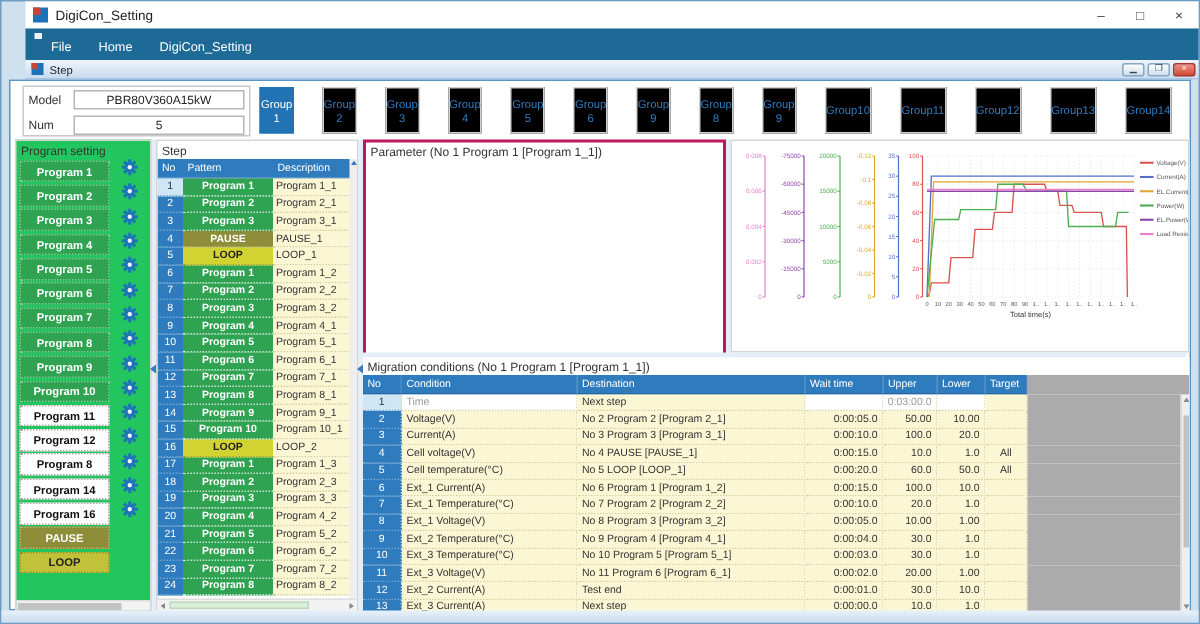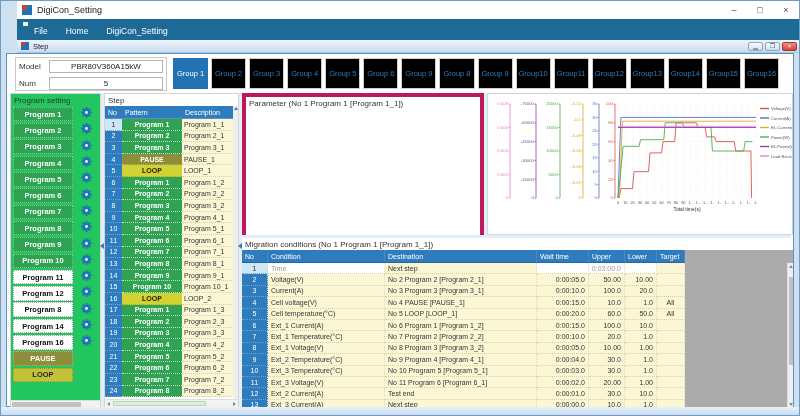--- a/index.html
+++ b/index.html
@@ -26,21 +26,21 @@
   .doc-btn.close { background:linear-gradient(#f29084,#d14836); color:#fff; border-color:#a33; }
 
   
   .main { position:absolute; left:5px; right:5px; top:52px; bottom:8px; background:#fff; border:1px solid #5a93c8; }
 
   .model-box { position:absolute; left:8px; top:3px; width:152px; height:34px; border:1px solid #c9c9c9; background:#fff; font-size:8px; }
   .model-row { display:flex; align-items:center; height:17px; padding:0 3px; }
   .model-row label { width:30px; color:#333; }
   .model-row input { flex:1; height:13px; border:1px solid #b5b5b5; text-align:center; font-size:8px; font-family:"Liberation Sans",sans-serif; color:#222; }
 
-  .groups { position:absolute; left:166px; top:4px; right:11px; height:31px; display:flex; }
+  .groups { position:absolute; left:166px; top:4px; right:2px; height:31px; display:flex;gap:16px; }
   .group-btn { width:36px; height:31px; margin-right:3px; background:#000000; border:1px solid #cfcfcf; color:#2f7bbf; font-size:7.5px; display:flex; align-items:center; justify-content:center; text-align:center; }
   .group-btn.sel { background:#2173b4; color:#fff; border-color:#2173b4; }
 
   .panel-title { font-size:8px; color:#333; padding:2px 3px; height:12px; }
 
   
   .program-panel { position:absolute; left:3px; top:39px; width:91px; height:315px; border:1px solid #d5d5d5; background:#22c55e; display:flex; flex-direction:column; }
   .program-list { flex:1; overflow:hidden; }
   .prog-row { display:flex; align-items:center; height:16.3px; }
   .prog-btn { width:60px; height:14.5px; margin-left:2px; display:flex; align-items:center; justify-content:center; font-size:7.5px; font-weight:bold; border:1px dotted rgba(0,0,0,.25); }
@@ -73,21 +73,21 @@
   .arr.l { left:2px; border-right:3px solid #888; }
   .arr.r { right:2px; border-left:3px solid #888; }
   .step-hscroll .thumb { position:absolute; left:8px; top:1px; height:5px; width:70%; background:#d9efd9; border:1px solid #bcd8bc; }
 
   
   .vsplit { position:absolute; top:39px; height:315px; width:3px; background:#e4eef8; }
   .vsplit::after { content:""; position:absolute; top:150px; left:-1px; border-top:3px solid transparent; border-bottom:3px solid transparent; border-right:4px solid #3a7abf; }
   .hsplit { position:absolute; left:234px; right:2px; top:181px; height:3px; background:#e4eef8; }
 
   
-  .param-panel { position:absolute; left:235px; top:39px; width:242px; height:177px; border:4px solid #be185d; background:#fff; }
+  .param-panel { position:absolute; left:235px; top:39px; width:242px; height:177px; border:2px solid #be185d; background:#fff; }
 
   
   .image-panel { position:absolute; left:480px; top:39px; width:306px; height:142px; border:1px solid #d5d5d5; background:#fff; }
 
   
   .mig-panel { position:absolute; left:235px; top:184px; width:551px; height:170px; background:#fff; }
   .mig-table { position:relative; height:158px; overflow:hidden; }
   .mrow { display:flex; height:11.4px; }
   .mrow.head { height:13px; }
   .mcell { font-size:7px; display:flex; align-items:center; padding:0 3px; overflow:hidden; white-space:nowrap; background:#fbf7d5; color:#333; border-bottom:1px dotted #d8d0a4; border-right:1px dotted #e2dbb4; }

